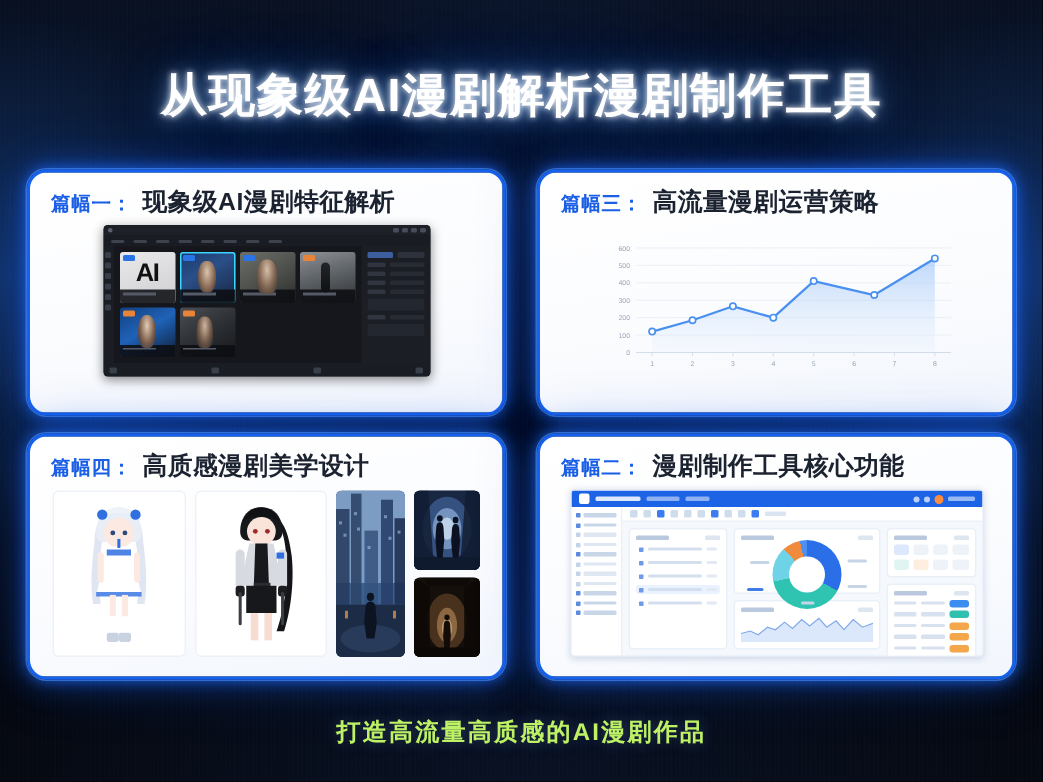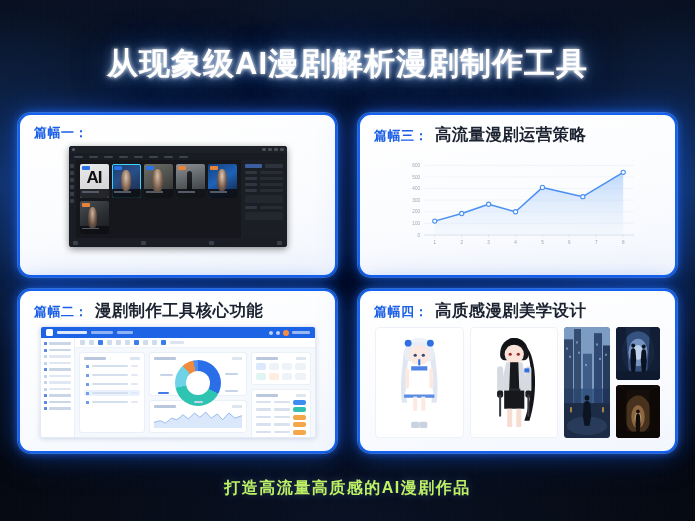--- a/index.html
+++ b/index.html
@@ -102,21 +102,21 @@
   .ed-ctrls i { width:4px;height:3px;background:#474d5a;display:block;border-radius:1px; }
   .ed-menu {
     height:7px;background:#191c22;display:flex;gap:6px;padding:0 5px;
     align-items:center;flex:none;
   }
   .ed-menu i { width:9px;height:2px;background:#3d434e;display:block;border-radius:1px; }
   .ed-main { flex:1; display:flex; min-height:0; }
   .ed-rail { width:7px;background:#1a1d23;display:flex;flex-direction:column;gap:3px;padding-top:4px;align-items:center;flex:none; }
   .ed-rail i{width:4px;height:4px;background:#383e49;border-radius:1px;display:block;}
   .ed-grid {
-    flex:1; display:grid; grid-template-columns:repeat(5,1fr);
+    flex:1; display:grid; grid-template-columns:repeat(4,1fr);
     grid-template-rows:repeat(2,1fr); gap:3px; padding:4px;
   }
   .thumb {
     position:relative; border-radius:2px; overflow:hidden; background:#23262d;
   }
   .thumb.sel { outline:1px solid #3ad4ff; outline-offset:-1px; }
   .thumb .cap {
     position:absolute; left:0; right:0; bottom:0; height:25%;
     background:rgba(12,14,18,.88);
   }
@@ -285,20 +285,21 @@
 
 <div class="page">
 
   <div class="title">从现象级AI漫剧解析漫剧制作工具</div>
 
   <div class="grid">
 
     <div class="card">
       <div class="card-head">
         <span class="card-tag">篇幅一：</span>
+        <span class="card-title">现象级AI漫剧特征解析</span>
       </div>
       <div class="card-body">
         <div class="editor">
           <div class="ed-title">
             <span class="ed-dot"></span>
             <span class="ed-ctrls">
                 <i></i>
                 <i></i>
                 <i></i>
                 <i></i>
@@ -450,219 +451,20 @@
                 <circle cx="188.84615384615384" cy="41.67741935483871" r="2.1" fill="#ffffff" stroke="#4a90f0" stroke-width="1.1"></circle>
                 <circle cx="229.23076923076923" cy="17.29032258064516" r="2.1" fill="#ffffff" stroke="#4a90f0" stroke-width="1.1"></circle>
               </g>
           </svg>
         </div>
       </div>
     </div>
 
     <div class="card">
       <div class="card-head">
-        <span class="card-tag">篇幅二：</span>
-        <span class="card-title">漫剧制作工具核心功能</span>
-      </div>
-      <div class="card-body">
-        <div class="dash">
-          <div class="d-top">
-            <span class="d-top-l">
-              <span class="d-logo"></span>
-              <i class="a"></i>
-                <i class="b"></i>
-                <i class="c"></i>
-            </span>
-            <span class="d-top-r">
-              <i></i>
-                <i></i>
-                <i class="av"></i>
-                <i class="w"></i>
-            </span>
-          </div>
-          <div class="d-main">
-            <div class="d-side">
-              <span class="s-row">
-                  <em></em>
-                  <i></i>
-                </span>
-              <span class="s-row">
-                  <em></em>
-                  <i></i>
-                </span>
-              <span class="s-row sub">
-                  <em style="background:#c3d3ea"></em>
-                  <i></i>
-                </span>
-              <span class="s-row sub">
-                  <em style="background:#c3d3ea"></em>
-                  <i></i>
-                </span>
-              <span class="s-row">
-                  <em></em>
-                  <i></i>
-                </span>
-              <span class="s-row sub">
-                  <em style="background:#c3d3ea"></em>
-                  <i></i>
-                </span>
-              <span class="s-row sub">
-                  <em style="background:#c3d3ea"></em>
-                  <i></i>
-                </span>
-              <span class="s-row sub">
-                  <em style="background:#c3d3ea"></em>
-                  <i></i>
-                </span>
-              <span class="s-row">
-                  <em></em>
-                  <i></i>
-                </span>
-              <span class="s-row">
-                  <em></em>
-                  <i></i>
-                </span>
-              <span class="s-row">
-                  <em></em>
-                  <i></i>
-                </span>
-            </div>
-            <div class="d-content">
-              <div class="d-toolbar">
-                <i></i>
-                  <i></i>
-                  <i class="blue"></i>
-                  <i></i>
-                  <i></i>
-                  <i></i>
-                  <i class="blue"></i>
-                  <i></i>
-                  <i></i>
-                  <i class="blue"></i>
-                  <i class="wide"></i>
-              </div>
-              <div class="d-panels">
-                <div class="panel p-list">
-                  <span class="p-hd">
-                      <i></i>
-                      <i class="s"></i>
-                    </span>
-                  <span class="l-row">
-                      <em></em>
-                      <i></i>
-                      <i class="n"></i>
-                    </span>
-                  <span class="l-row">
-                      <em></em>
-                      <i></i>
-                      <i class="n"></i>
-                    </span>
-                  <span class="l-row">
-                      <em></em>
-                      <i></i>
-                      <i class="n"></i>
-                    </span>
-                  <span class="l-row act">
-                      <em></em>
-                      <i></i>
-                      <i class="n"></i>
-                    </span>
-                  <span class="l-row">
-                      <em></em>
-                      <i></i>
-                      <i class="n"></i>
-                    </span>
-                </div>
-                <div class="p-mid">
-                  <div class="panel p-chart">
-                    <span class="p-hd">
-                        <i></i>
-                        <i class="s"></i>
-                      </span>
-                    <span class="donut-wrap">
-                      <span class="dn-lbl l1"></span>
-                      <span class="dn-lbl l2"></span>
-                      <span class="dn-lbl l3"></span>
-                      <span class="dn-lbl l4"></span>
-                      <span class="dn-lbl l5"></span>
-                      <span class="donut"></span>
-                    </span>
-                  </div>
-                  <div class="panel p-area">
-                    <span class="p-hd">
-                        <i></i>
-                        <i class="s"></i>
-                      </span>
-                    <svg class="area-svg" viewBox="0 0 100 24" preserveAspectRatio="none">
-                      <polyline points="0,24 0,17 7,15 13,18 20,12 26,14 33,8 39,13 46,6 52,11 59,5 65,12 72,7 78,14 85,6 92,12 100,9 100,24" fill="#dbe8fb" stroke="none"></polyline>
-                      <polyline points="0,17 7,15 13,18 20,12 26,14 33,8 39,13 46,6 52,11 59,5 65,12 72,7 78,14 85,6 92,12 100,9" fill="none" stroke="#7fa9ea" stroke-width="0.9"></polyline>
-                    </svg>
-                  </div>
-                </div>
-                <div class="p-right">
-                  <div class="panel">
-                    <span class="p-hd" style="margin-bottom:3px">
-                        <i></i>
-                        <i class="s"></i>
-                      </span>
-                    <span class="rt-grid">
-                        <i></i>
-                        <i></i>
-                        <i></i>
-                        <i></i>
-                        <i></i>
-                        <i></i>
-                        <i></i>
-                        <i></i>
-                      </span>
-                  </div>
-                  <div class="panel">
-                    <span class="p-hd">
-                        <i></i>
-                        <i class="s"></i>
-                      </span>
-                    <span class="tb-row">
-                        <i></i>
-                        <i></i>
-                        <b class="blue"></b>
-                      </span>
-                    <span class="tb-row">
-                        <i></i>
-                        <i></i>
-                        <b class="teal"></b>
-                      </span>
-                    <span class="tb-row">
-                        <i></i>
-                        <i></i>
-                        <b></b>
-                      </span>
-                    <span class="tb-row">
-                        <i></i>
-                        <i></i>
-                        <b></b>
-                      </span>
-                    <span class="tb-row">
-                        <i></i>
-                        <i></i>
-                        <b></b>
-                      </span>
-                    <span class="tb-row">
-                        <b class="blue"></b>
-                      </span>
-                  </div>
-                </div>
-              </div>
-            </div>
-          </div>
-        </div>
-      </div>
-    </div>
-
-    <div class="card">
-      <div class="card-head">
         <span class="card-tag">篇幅四：</span>
         <span class="card-title">高质感漫剧美学设计</span>
       </div>
       <div class="card-body">
         <div class="gallery">
 
           <div class="g-char">
             <svg viewBox="0 0 60 108" width="100%" height="100%" preserveAspectRatio="xMidYMid meet">
               <g>
                 <path d="M30 12 C18 12 14 22 14 32 C12 48 11 62 13 74 L18 74 C16 60 17 44 19 32 C21 22 24 18 30 18 C36 18 39 22 41 32 C43 44 44 60 42 74 L47 74 C49 62 48 48 46 32 C46 22 42 12 30 12Z" fill="#dfe6f2"></path>
@@ -775,16 +577,215 @@
                   <rect y="44" width="46" height="6" fill="#0c0805"></rect>
                 </svg>
               </div>
             </div>
           </div>
 
         </div>
       </div>
     </div>
 
+    <div class="card">
+      <div class="card-head">
+        <span class="card-tag">篇幅二：</span>
+        <span class="card-title">漫剧制作工具核心功能</span>
+      </div>
+      <div class="card-body">
+        <div class="dash">
+          <div class="d-top">
+            <span class="d-top-l">
+              <span class="d-logo"></span>
+              <i class="a"></i>
+                <i class="b"></i>
+                <i class="c"></i>
+            </span>
+            <span class="d-top-r">
+              <i></i>
+                <i></i>
+                <i class="av"></i>
+                <i class="w"></i>
+            </span>
+          </div>
+          <div class="d-main">
+            <div class="d-side">
+              <span class="s-row">
+                  <em></em>
+                  <i></i>
+                </span>
+              <span class="s-row">
+                  <em></em>
+                  <i></i>
+                </span>
+              <span class="s-row sub">
+                  <em style="background:#c3d3ea"></em>
+                  <i></i>
+                </span>
+              <span class="s-row sub">
+                  <em style="background:#c3d3ea"></em>
+                  <i></i>
+                </span>
+              <span class="s-row">
+                  <em></em>
+                  <i></i>
+                </span>
+              <span class="s-row sub">
+                  <em style="background:#c3d3ea"></em>
+                  <i></i>
+                </span>
+              <span class="s-row sub">
+                  <em style="background:#c3d3ea"></em>
+                  <i></i>
+                </span>
+              <span class="s-row sub">
+                  <em style="background:#c3d3ea"></em>
+                  <i></i>
+                </span>
+              <span class="s-row">
+                  <em></em>
+                  <i></i>
+                </span>
+              <span class="s-row">
+                  <em></em>
+                  <i></i>
+                </span>
+              <span class="s-row">
+                  <em></em>
+                  <i></i>
+                </span>
+            </div>
+            <div class="d-content">
+              <div class="d-toolbar">
+                <i></i>
+                  <i></i>
+                  <i class="blue"></i>
+                  <i></i>
+                  <i></i>
+                  <i></i>
+                  <i class="blue"></i>
+                  <i></i>
+                  <i></i>
+                  <i class="blue"></i>
+                  <i class="wide"></i>
+              </div>
+              <div class="d-panels">
+                <div class="panel p-list">
+                  <span class="p-hd">
+                      <i></i>
+                      <i class="s"></i>
+                    </span>
+                  <span class="l-row">
+                      <em></em>
+                      <i></i>
+                      <i class="n"></i>
+                    </span>
+                  <span class="l-row">
+                      <em></em>
+                      <i></i>
+                      <i class="n"></i>
+                    </span>
+                  <span class="l-row">
+                      <em></em>
+                      <i></i>
+                      <i class="n"></i>
+                    </span>
+                  <span class="l-row act">
+                      <em></em>
+                      <i></i>
+                      <i class="n"></i>
+                    </span>
+                  <span class="l-row">
+                      <em></em>
+                      <i></i>
+                      <i class="n"></i>
+                    </span>
+                </div>
+                <div class="p-mid">
+                  <div class="panel p-chart">
+                    <span class="p-hd">
+                        <i></i>
+                        <i class="s"></i>
+                      </span>
+                    <span class="donut-wrap">
+                      <span class="dn-lbl l1"></span>
+                      <span class="dn-lbl l2"></span>
+                      <span class="dn-lbl l3"></span>
+                      <span class="dn-lbl l4"></span>
+                      <span class="dn-lbl l5"></span>
+                      <span class="donut"></span>
+                    </span>
+                  </div>
+                  <div class="panel p-area">
+                    <span class="p-hd">
+                        <i></i>
+                        <i class="s"></i>
+                      </span>
+                    <svg class="area-svg" viewBox="0 0 100 24" preserveAspectRatio="none">
+                      <polyline points="0,24 0,17 7,15 13,18 20,12 26,14 33,8 39,13 46,6 52,11 59,5 65,12 72,7 78,14 85,6 92,12 100,9 100,24" fill="#dbe8fb" stroke="none"></polyline>
+                      <polyline points="0,17 7,15 13,18 20,12 26,14 33,8 39,13 46,6 52,11 59,5 65,12 72,7 78,14 85,6 92,12 100,9" fill="none" stroke="#7fa9ea" stroke-width="0.9"></polyline>
+                    </svg>
+                  </div>
+                </div>
+                <div class="p-right">
+                  <div class="panel">
+                    <span class="p-hd" style="margin-bottom:3px">
+                        <i></i>
+                        <i class="s"></i>
+                      </span>
+                    <span class="rt-grid">
+                        <i></i>
+                        <i></i>
+                        <i></i>
+                        <i></i>
+                        <i></i>
+                        <i></i>
+                        <i></i>
+                        <i></i>
+                      </span>
+                  </div>
+                  <div class="panel">
+                    <span class="p-hd">
+                        <i></i>
+                        <i class="s"></i>
+                      </span>
+                    <span class="tb-row">
+                        <i></i>
+                        <i></i>
+                        <b class="blue"></b>
+                      </span>
+                    <span class="tb-row">
+                        <i></i>
+                        <i></i>
+                        <b class="teal"></b>
+                      </span>
+                    <span class="tb-row">
+                        <i></i>
+                        <i></i>
+                        <b></b>
+                      </span>
+                    <span class="tb-row">
+                        <i></i>
+                        <i></i>
+                        <b></b>
+                      </span>
+                    <span class="tb-row">
+                        <i></i>
+                        <i></i>
+                        <b></b>
+                      </span>
+                    <span class="tb-row">
+                        <b class="blue"></b>
+                      </span>
+                  </div>
+                </div>
+              </div>
+            </div>
+          </div>
+        </div>
+      </div>
+    </div>
+
   </div>
 
   <div class="footer">打造高流量高质感的AI漫剧作品</div>
 </div>
 
 </body></html>

